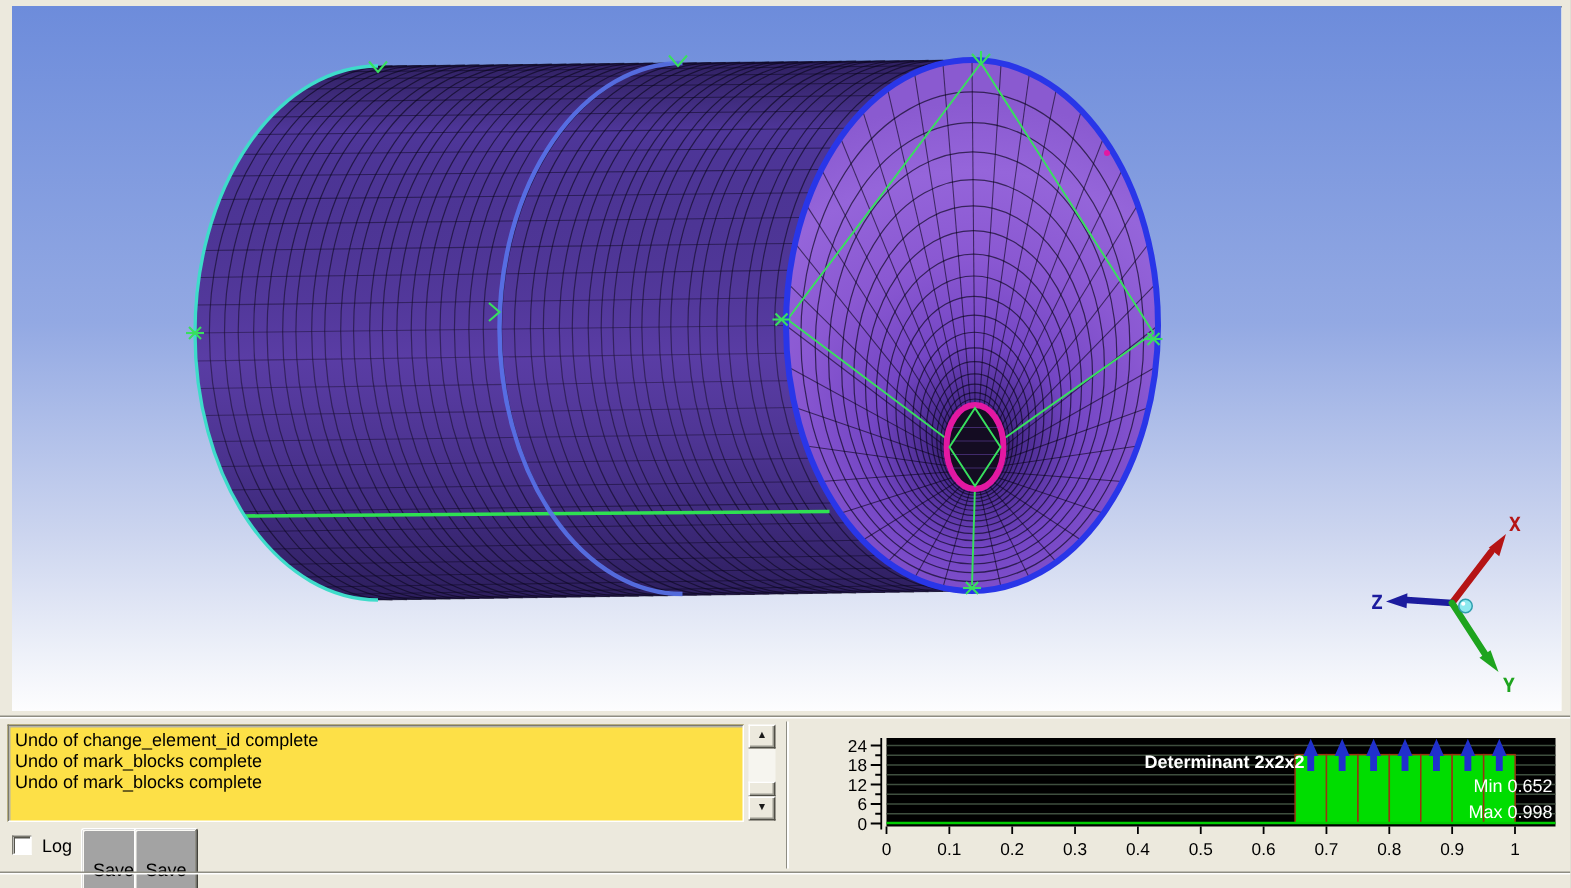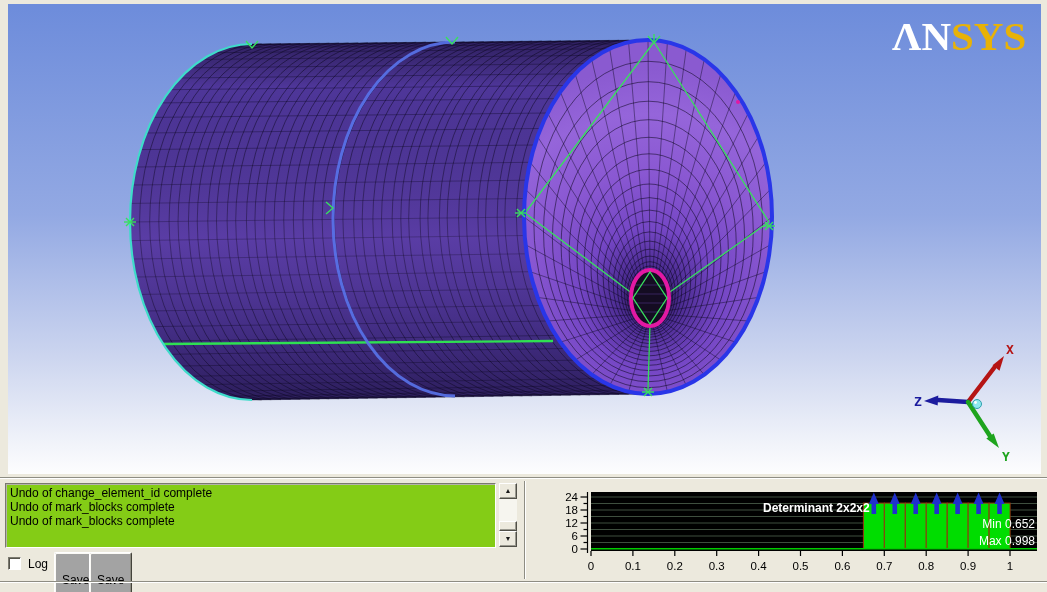--- a/index.html
+++ b/index.html
@@ -12,21 +12,21 @@
   .logo{position:absolute;left:884px;top:12px;font-family:"Liberation Serif",serif;
         font-weight:bold;font-size:41px;line-height:1;user-select:none;}
   .logo .an{color:#ffffff;}
   .logo .sys{color:#e8b206;}
   
   .groove{position:absolute;height:2px;background:linear-gradient(#8e8d83 50%,#ffffff 50%);}
   .g-top{left:0;top:477px;width:1047px;}
   .g-bottom{left:0;top:581px;width:1047px;}
   .divider{position:absolute;left:524px;top:481px;width:2px;height:98px;
            background:linear-gradient(90deg,#8e8d83 50%,#ffffff 50%);}
-  .log-box{position:absolute;left:5px;top:483px;width:481px;height:59px;background:#84cc16;
+  .log-box{position:absolute;left:5px;top:483px;width:481px;height:59px;background:#fde047;
            border:1px solid;border-color:#7a796f #ffffff #ffffff #7a796f;
            box-shadow:inset 1px 1px 0 #b5b4aa;
            padding:2px 4px;font-size:12px;line-height:14px;color:#000;overflow:hidden;}
   .log-line{white-space:nowrap;}
   .scrollbar{position:absolute;left:499px;top:483px;width:18px;height:64px;}
   .sb-track{position:absolute;left:0;top:16px;bottom:16px;width:18px;background:#f6f5ef;}
   .sb-btn{position:absolute;left:0;width:18px;height:16px;background:#ece9dd;
           border:1px solid;border-color:#ffffff #504f47 #504f47 #ffffff;
           box-shadow:inset -1px -1px 0 #9a998f;
           font-size:7px;color:#1a1a1a;text-align:center;line-height:14px;box-sizing:border-box;}
@@ -270,21 +270,20 @@
           <polygon points="996,352 991.5,366.8 984.5,361.2" fill="#b51414"></polygon>
           <polygon points="916,397 930.3,391.5 929.7,401.5" fill="#1c1c9e"></polygon>
           <polygon points="991,444 978.3,434.5 985.7,429.5" fill="#1ea41e"></polygon>
           <circle cx="969" cy="400" r="4.5" fill="#8ee9ef" stroke="#2e9fae" stroke-width="1"></circle>
           <circle cx="967.5" cy="398.5" r="1.4" fill="#ffffff"></circle>
           <text x="998" y="350" fill="#b51414" font-family="&quot;DejaVu Sans Mono&quot;,monospace" font-size="13" font-weight="bold">X</text>
           <text x="906" y="402" fill="#1c1c9e" font-family="&quot;DejaVu Sans Mono&quot;,monospace" font-size="13" font-weight="bold">Z</text>
           <text x="994" y="457" fill="#1ea41e" font-family="&quot;DejaVu Sans Mono&quot;,monospace" font-size="13" font-weight="bold">Y</text>
         </g>
       </svg>
-    <div class="logo"><span class="an">ΛN</span><span class="sys">SYS</span></div>
   </div>
 
   <div class="groove g-top"></div>
 
   <div class="log-box">
     <div class="log-line">Undo of change_element_id complete</div>
     <div class="log-line">Undo of mark_blocks complete</div>
     <div class="log-line">Undo of mark_blocks complete</div>
   </div>
 

